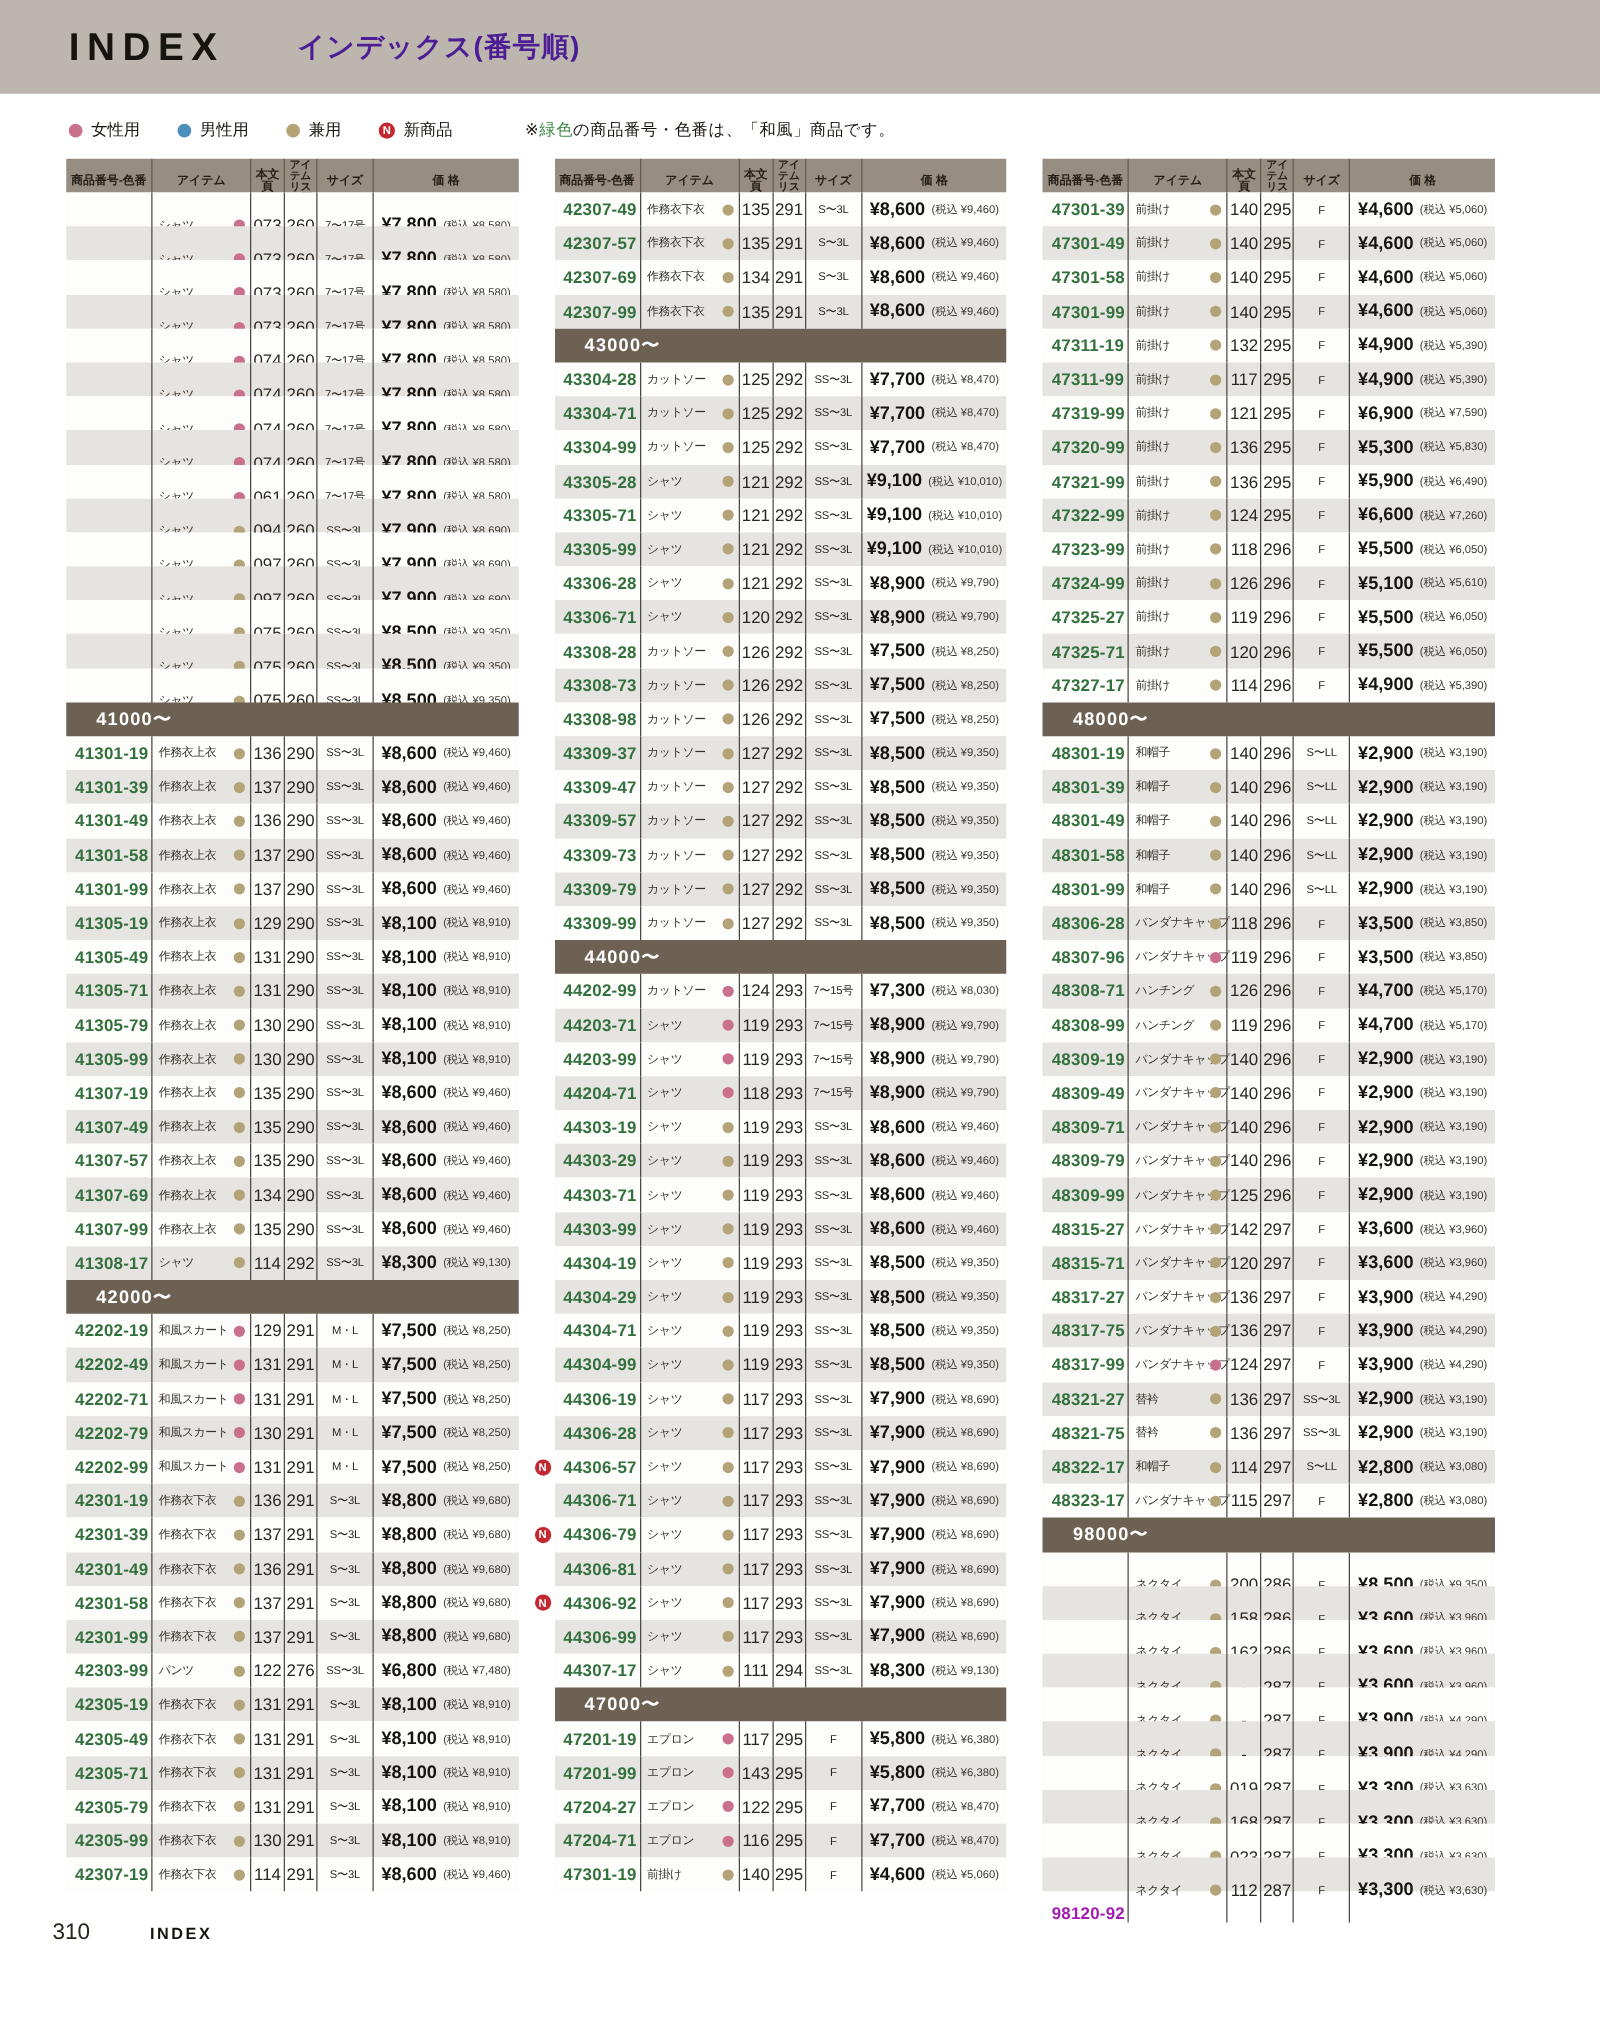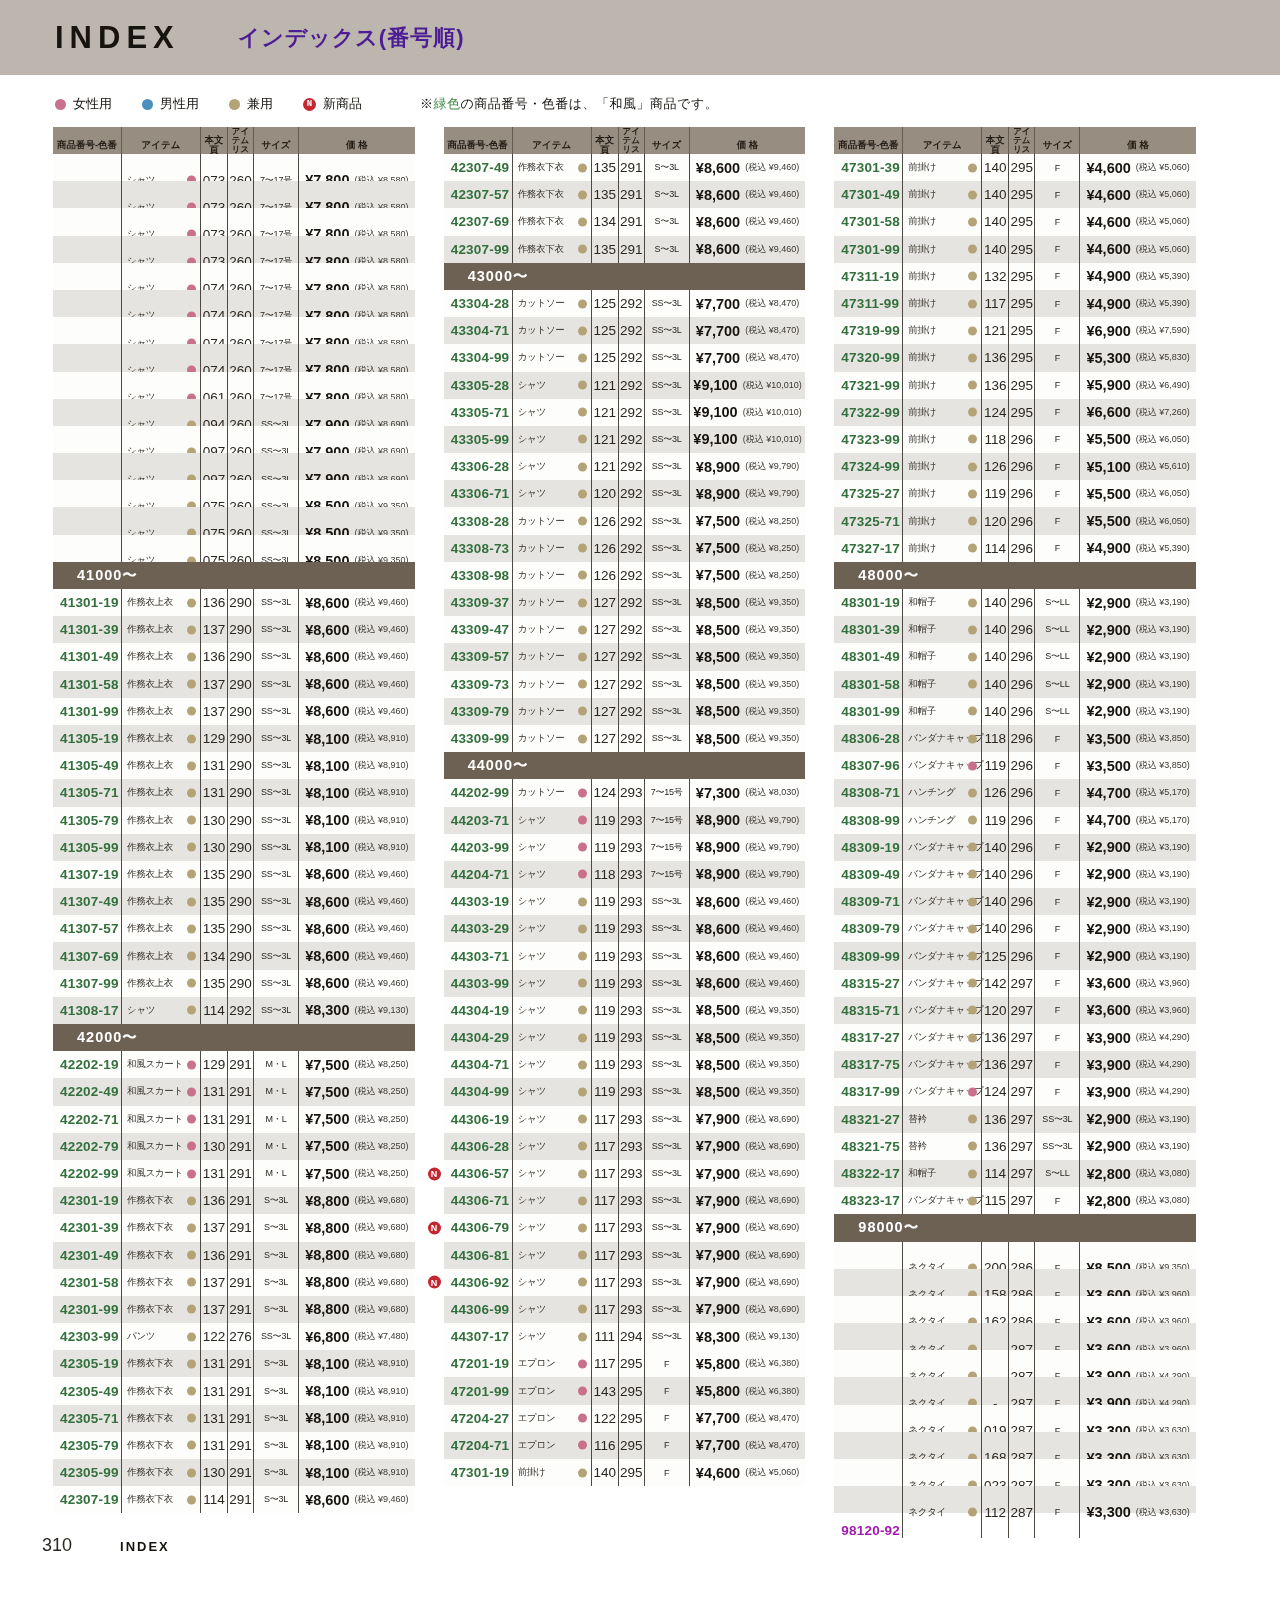--- a/index.html
+++ b/index.html
@@ -22,21 +22,21 @@
   .title-en {
     font-size:31px; font-weight:bold; letter-spacing:6px; color:#17140f;
   }
   .title-ja {
     font-size:22px; font-weight:bold; color:#4c1d95; margin-left:58px; letter-spacing:1px;
   }
   
   .legend {
     margin:20px 0 0 55px;
     display:flex; align-items:center;
-    font-size:13px; color:#17140f;font-family:Liberation Mono, monospace;
+    font-size:13px; color:#17140f;
   }
   .legend-item { display:flex; align-items:center; margin-right:30px; }
   .dot { width:11px; height:11px; border-radius:50%; display:inline-block; margin-right:7px; }
   .dot.pink  { background:#c9708c; }
   .dot.blue  { background:#4a8fbe; }
   .dot.olive { background:#b3a377; }
   .nbadge {
     width:13px; height:13px; border-radius:50%; background:#c3272f;
     color:#fff; font-size:9px; font-weight:bold;
     display:inline-flex; align-items:center; justify-content:center;
@@ -1144,20 +1144,21 @@
         <div class="cell c-code green">44307-17</div>
         <div class="cell c-item">シャツ<span class="dot olive"></span></div>
         <div class="cell c-num">111</div>
         <div class="cell c-num">294</div>
         <div class="cell c-size">SS〜3L</div>
         <div class="cell c-price">
           <span class="price-main">¥8,300</span>
           <span class="price-tax">(税込 ¥9,130)</span>
         </div>
       </div>
+      <div class="section-row">47000〜</div>
       <div class="row even">
         <div class="cell c-code green">47201-19</div>
         <div class="cell c-item">エプロン<span class="dot pink"></span></div>
         <div class="cell c-num">117</div>
         <div class="cell c-num">295</div>
         <div class="cell c-size">F</div>
         <div class="cell c-price">
           <span class="price-main">¥5,800</span>
           <span class="price-tax">(税込 ¥6,380)</span>
         </div>

